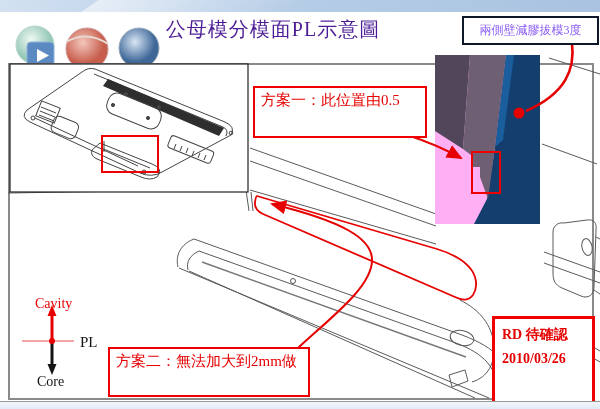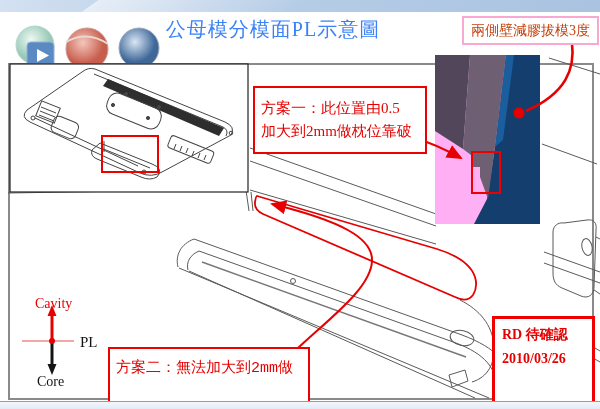--- a/index.html
+++ b/index.html
@@ -4,35 +4,35 @@
 <style>
   html,body{margin:0;padding:0;background:#fff;}
   .slide{position:relative;width:600px;height:409px;background:#fff;overflow:hidden;
          font-family:"Liberation Serif", serif;}
   .topbar{position:absolute;left:0;top:0;width:600px;height:12px;
           background:linear-gradient(to right,#d3e1f1 0%,#b9cfe8 35%,#a9c3e0 100%);}
   .topbar::after{content:"";position:absolute;left:90px;top:0;width:210px;height:12px;
           background:linear-gradient(to right,rgba(255,255,255,.55),rgba(255,255,255,0));
           transform:skewX(-55deg);}
   .title{position:absolute;left:0;top:16px;width:546px;text-align:center;
-         font-size:20px;color:#3b82f6;letter-spacing:1px;}
+         font-size:20px;color:#4c1d95;letter-spacing:1px;}
   .frame{position:absolute;left:8px;top:63px;width:582px;height:333px;
          background:#fff;border:2px solid #8a8a8a;}
   .botbar{position:absolute;left:0;top:401px;width:600px;height:8px;
           border-top:1px solid #9a9a9a;
           background:linear-gradient(#f3f7fc,#dfe9f4);}
   svg{position:absolute;left:0;top:0;}
   .notebox{position:absolute;background:#fff;border:2px solid #ee0000;color:#e60000;
-           font-size:15px;line-height:1.5;padding:9px 6px;white-space:nowrap;}
+           font-size:15px;line-height:1.5;padding:1px 6px;white-space:nowrap;}
   .notebox .ln{display:block;}
   .callout3{position:absolute;left:462px;top:16px;width:133px;height:25px;
-            background:#fff;border:2px solid #f9a8d4;color:#c2410c;
-            font-size:14px;line-height:25px;text-align:center;white-space:nowrap;}
+            background:#fff;border:2px solid #0f172a;color:#8b5cf6;
+            font-size:12px;line-height:25px;text-align:center;white-space:nowrap;}
   .plan1{left:253px;top:86px;width:158px;height:46px;}
-  .plan2{left:108px;top:347px;width:186px;height:44px;font-family:Liberation Mono, monospace;}
+  .plan2{left:108px;top:347px;width:186px;height:44px;}
   .rdbox{position:absolute;left:492px;top:316px;width:90px;height:79px;
          background:#fff;border:3px solid #ee0000;color:#e60000;font-weight:bold;
          font-size:14px;padding:4px 0 0 7px;}
   .rdbox .ln{display:block;line-height:24px;white-space:nowrap;}
 </style>
 </head>
 <body>
 
 <div class="slide">
 
@@ -156,21 +156,20 @@
       <text x="37" y="386" fill="#141414">Core</text>
     </g>
   </svg>
 
   <div class="callout3">
     <span>兩側壁減膠拔模3度</span>
   </div>
 
   <div class="notebox plan1">
     <span class="ln">方案一：此位置由0.5</span>
-    <span class="ln">加大到2mm做枕位靠破</span>
   </div>
 
   <div class="notebox plan2">
     <span class="ln">方案二：無法加大到2mm做</span>
   </div>
 
   <div class="rdbox">
     <span class="ln">RD 待確認</span>
     <span class="ln">2010/03/26</span>
   </div>

